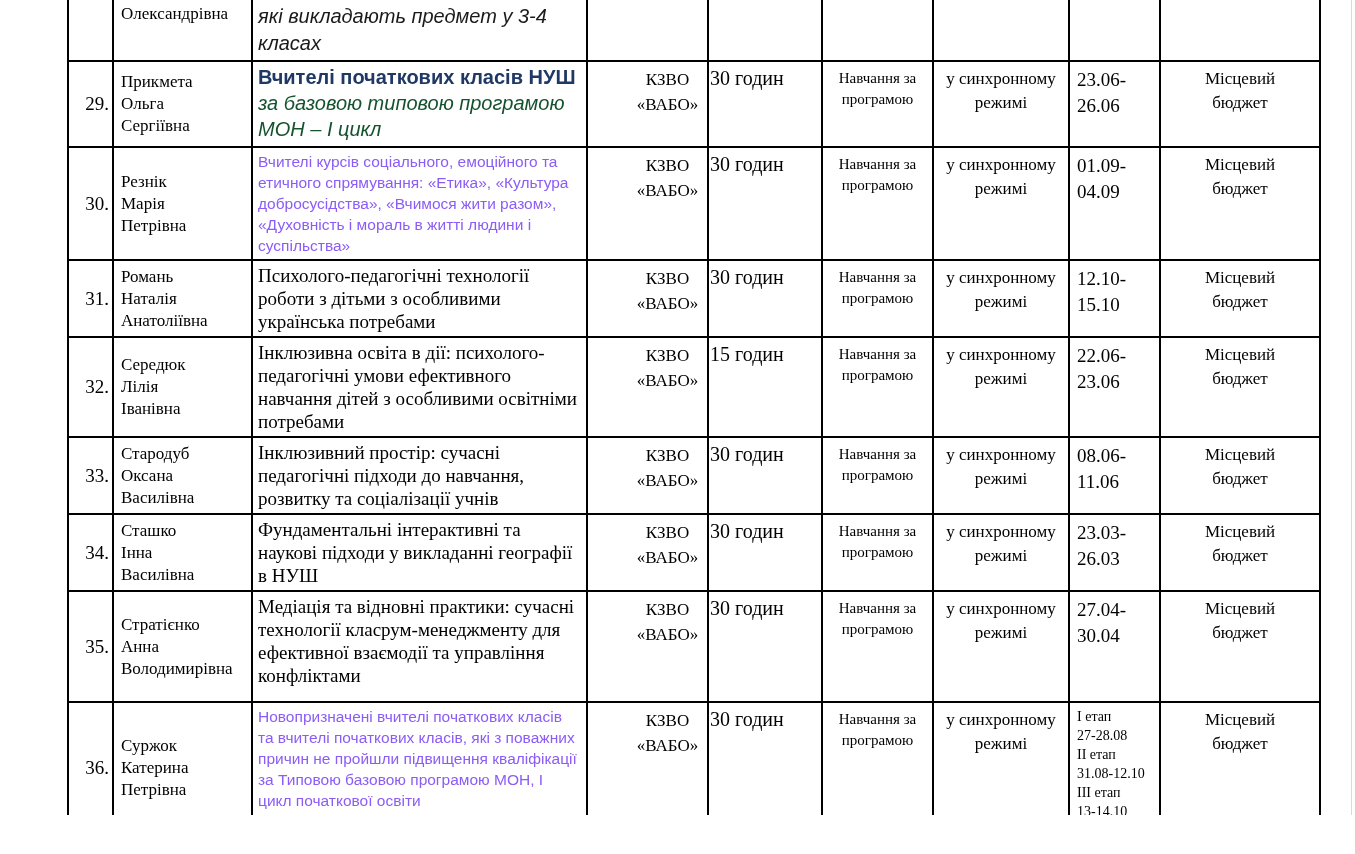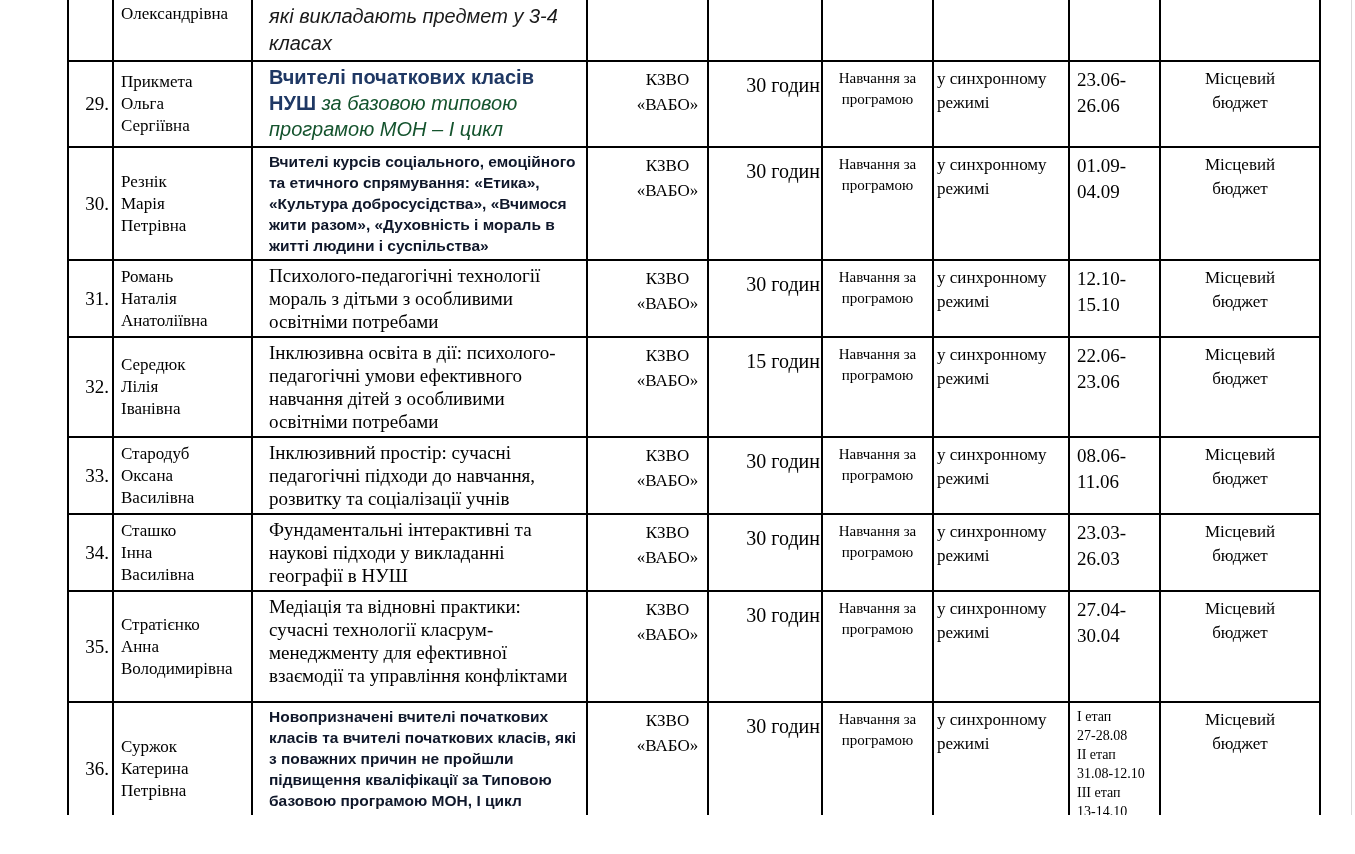--- a/index.html
+++ b/index.html
@@ -41,40 +41,40 @@
   td.name {
     font-size: 17px;
     line-height: 22px;
     vertical-align: middle;
     padding: 2px 2px 2px 7px;
     white-space: pre-line;
   }
   tr.row-cont td.name { vertical-align: top; padding-top: 3px; }
   td.desc {
     vertical-align: top;
-    padding: 3px 8px 3px 16px;
+    padding: 3px 8px 3px 5px;
   }
   td.inst {
     font-size: 17px; line-height: 25px;
     text-align: center; vertical-align: top;
     padding-top: 5px; white-space: pre-line; padding-left: 41px;
   }
   td.hours {
     font-size: 20px;
-    text-align: right; vertical-align: top;
-    padding-top: 12px;
+    text-align: left; vertical-align: top;
+    padding-top: 5px;
   }
   td.form {
     font-size: 15px; line-height: 21px;
     text-align: center; vertical-align: top;
     padding: 6px 4px 0 4px;
   }
   td.mode {
     font-size: 17px; line-height: 24px;
-    text-align: left; vertical-align: top;
+    text-align: center; vertical-align: top;
     padding: 5px 3px 8px 3px;
   }
   td.dates {
     font-size: 19px; line-height: 26px;
     text-align: left; vertical-align: top;
     padding: 5px 2px 0 7px;
     white-space: pre-line;
   }
   td.dates.small {
     font-size: 14px; line-height: 19px;
@@ -86,22 +86,22 @@
     padding-top: 5px; white-space: pre-line; border-radius: 25px;
   }
 
   
   .d-serif {
     font-family: "Liberation Serif", serif;
     font-size: 19px; line-height: 23px; color: #000000;
   }
   .d-bold {
     font-family: "Liberation Sans", sans-serif;
-    font-weight: bold; font-size: 15.5px; line-height: 21px;
-    color: #0f172a;
+    font-weight: normal; font-size: 15.5px; line-height: 21px;
+    color: #8b5cf6;
   }
   .d-title {
     font-family: "Liberation Sans", sans-serif;
     font-weight: bold; font-size: 20px; line-height: 25px;
     color: #1F3864;
   }
   .d-title-sub {
     font-family: "Liberation Sans", sans-serif;
     font-weight: normal; font-style: italic; font-size: 20px;
     color: #14532d;
@@ -198,21 +198,21 @@
       <td class="budget">Місцевий
 бюджет</td>
     </tr>
 
     <tr style="height:69px">
       <td class="num">31.</td>
       <td class="name">Романь
 Наталія
 Анатоліївна</td>
       <td class="desc">
-        <span class="d-serif">Психолого-педагогічні технології мораль з дітьми з особливими освітніми потребами</span>
+        <span class="d-serif">Психолого-педагогічні технології роботи з дітьми з особливими українська потребами</span>
       </td>
       <td class="inst">КЗВО
 «ВАБО»</td>
       <td class="hours">30 годин</td>
       <td class="form">Навчання за програмою</td>
       <td class="mode">у синхронному режимі</td>
       <td class="dates">12.10-
 15.10</td>
       <td class="budget">Місцевий
 бюджет</td>

